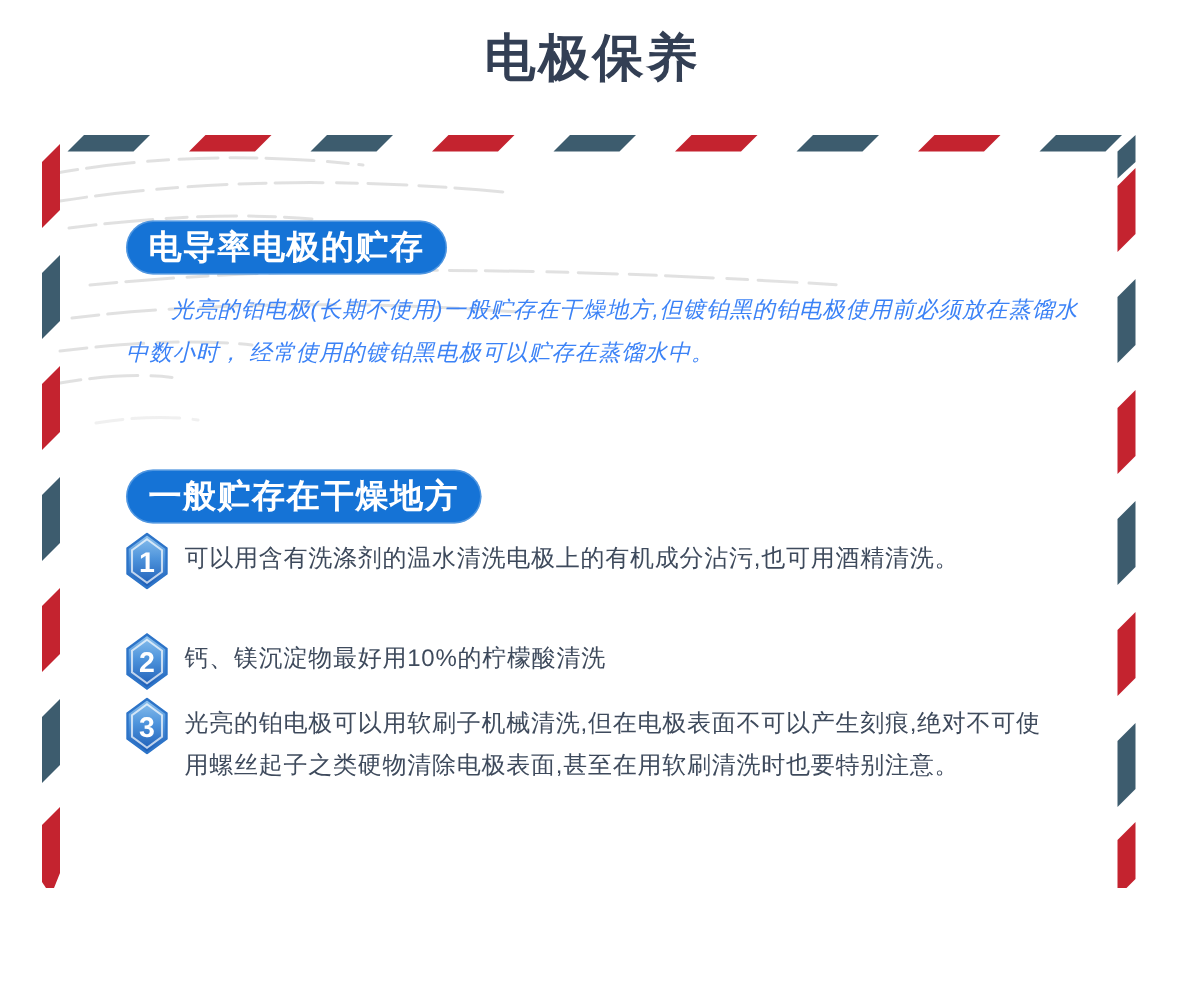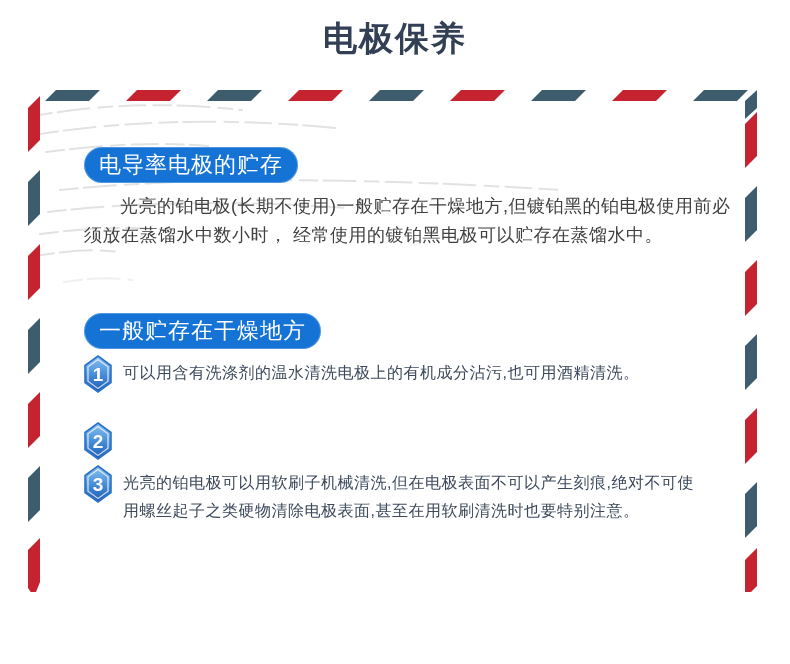--- a/index.html
+++ b/index.html
@@ -7,29 +7,29 @@
     position:relative;width:790px;height:592px;background:#ffffff;overflow:hidden;
     font-family:"Liberation Sans","DejaVu Sans",sans-serif;
   }
   .title{
     position:absolute;top:16px;left:0;width:100%;margin:0;text-align:center;
     font-size:34px;font-weight:700;letter-spacing:2px;color:#333f54;
   }
   .deco{position:absolute;top:0;left:0;pointer-events:none;}
   .pill{
     position:absolute;left:84px;display:inline-block;background:#1573d6;color:#ffffff;
-    font-size:22px;font-weight:400;line-height:1;padding:7px 15px;border-radius:18px;
+    font-size:22px;font-weight:700;line-height:1;padding:7px 15px;border-radius:18px;
     letter-spacing:1px;box-shadow:inset 0 0 0 1px rgba(255,255,255,0.25);
     white-space:nowrap;
   }
   .pill1{top:147px;}
   .pill2{top:313px;}
   .para{
     position:absolute;left:84px;top:192px;width:648px;margin:0;
-    font-size:18px;line-height:29px;letter-spacing:.5px;color:#404040;text-indent:2em;
+    font-size:15px;line-height:29px;letter-spacing:.5px;color:#3b82f6;text-indent:2em;font-style:italic;
   }
   .item{position:absolute;left:84px;display:flex;align-items:flex-start;}
   .item1{top:355px;}
   .item2{top:422px;}
   .item3{top:465px;}
   .hex{flex:0 0 28px;width:28px;height:38px;margin-right:11px;}
   .itext{
     width:585px;font-size:16px;line-height:28px;letter-spacing:.5px;
     color:#3e4a5c;padding-top:4px;
   }
@@ -119,20 +119,21 @@
       </svg>
       <span class="itext">可以用含有洗涤剂的温水清洗电极上的有机成分沾污,也可用酒精清洗。</span>
     </div>
 
     <div class="item item2">
       <svg class="hex" viewBox="0 0 28 38">
         <polygon points="14,1 27,10.5 27,27.5 14,37 1,27.5 1,10.5" fill="url(#hexg)" stroke="#2d74c8" stroke-width="1.6"></polygon>
         <polygon points="14,4.5 24,11.8 24,26.2 14,33.5 4,26.2 4,11.8" fill="none" stroke="rgba(255,255,255,0.7)" stroke-width="1.4"></polygon>
         <text class="hexnum" x="14" y="26" text-anchor="middle" font-size="19" font-weight="bold" fill="#ffffff">2</text>
       </svg>
+      <span class="itext">钙、镁沉淀物最好用10%的柠檬酸清洗</span>
     </div>
 
     <div class="item item3">
       <svg class="hex" viewBox="0 0 28 38">
         <polygon points="14,1 27,10.5 27,27.5 14,37 1,27.5 1,10.5" fill="url(#hexg)" stroke="#2d74c8" stroke-width="1.6"></polygon>
         <polygon points="14,4.5 24,11.8 24,26.2 14,33.5 4,26.2 4,11.8" fill="none" stroke="rgba(255,255,255,0.7)" stroke-width="1.4"></polygon>
         <text class="hexnum" x="14" y="26" text-anchor="middle" font-size="19" font-weight="bold" fill="#ffffff">3</text>
       </svg>
       <span class="itext">光亮的铂电极可以用软刷子机械清洗,但在电极表面不可以产生刻痕,绝对不可使用螺丝起子之类硬物清除电极表面,甚至在用软刷清洗时也要特别注意。</span>
     </div>

